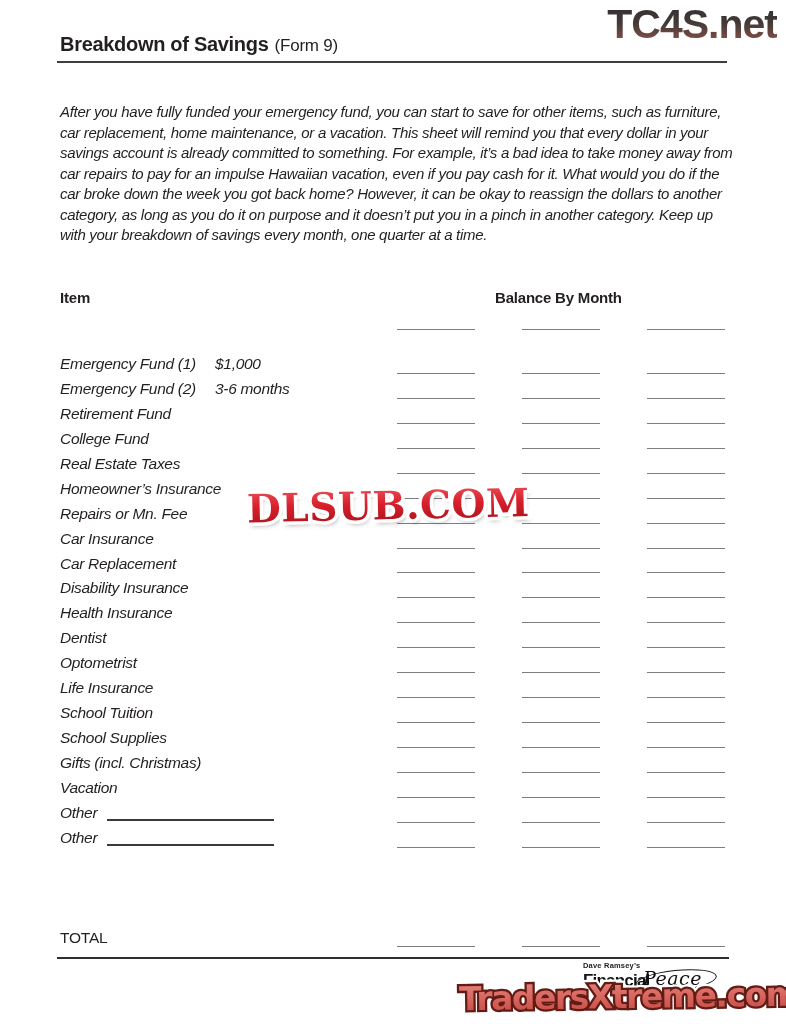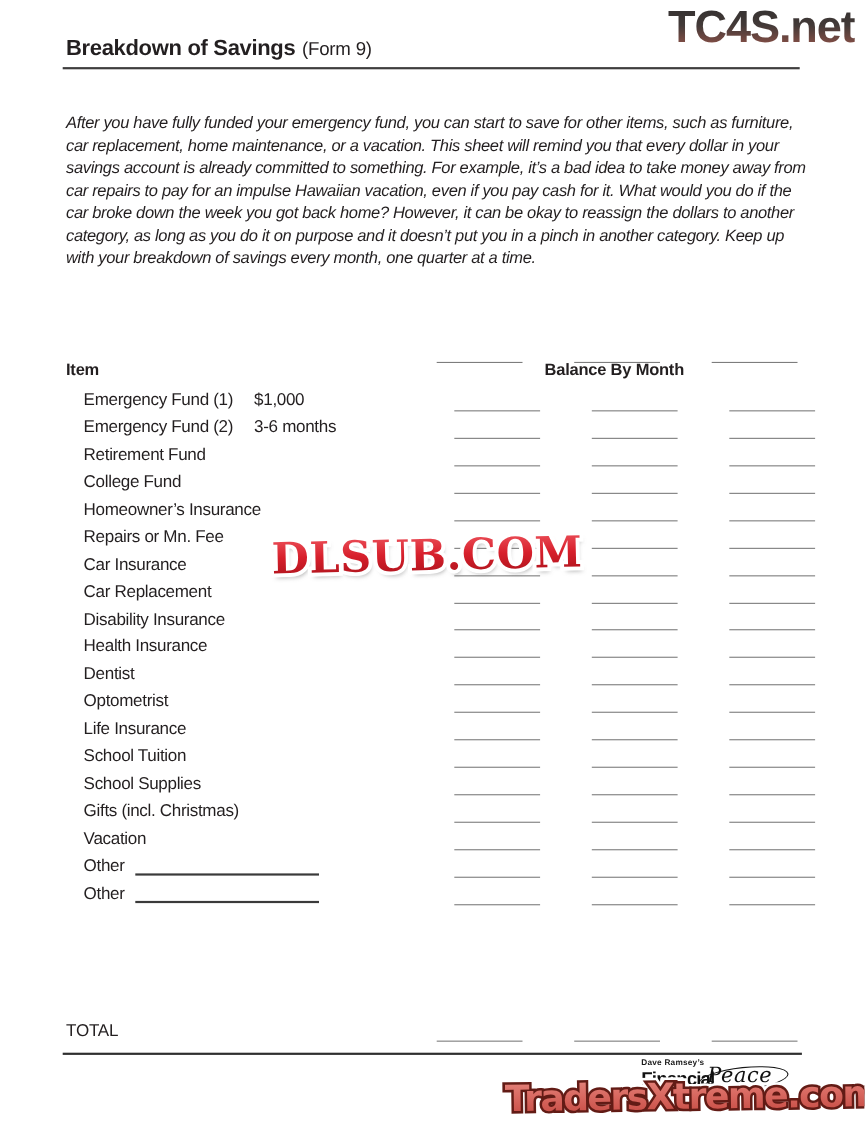--- a/index.html
+++ b/index.html
@@ -16,31 +16,31 @@
   .title-row{position:absolute;left:60px;top:33px;white-space:nowrap;}
   .title-main{font-size:20px;font-weight:bold;letter-spacing:-0.3px;}
   .title-form{font-size:17px;font-weight:normal;margin-left:6px;letter-spacing:-0.2px;}
   .title-rule{position:absolute;left:57px;top:61px;width:670px;height:2px;background:#3f3e3e;}
 
   
   .intro{position:absolute;left:60px;top:102px;width:676px;margin:0;
          font-size:15px;line-height:20.5px;letter-spacing:-0.3px;font-style:italic;}
 
   
-  .col-head{position:absolute;top:289px;font-size:15px;font-weight:bold;letter-spacing:-0.2px;margin-top:39px;}
+  .col-head{position:absolute;top:289px;font-size:15px;font-weight:bold;letter-spacing:-0.2px;}
   .col-head.item{left:60px;}
   .col-head.balance{left:495px;}
 
   
   .blank{position:absolute;height:1px;background:#7d7d7d;width:78px;}
   .hc1{left:397px}.hc2{left:522px}.hc3{left:647px}
   .month-blanks .blank{top:329px;}
 
   
-  .rows{position:absolute;left:16px;top:352px;width:678px;}
+  .rows{position:absolute;left:0;top:352px;width:678px;font-style:italic;}
   .row{position:relative;height:24.95px;line-height:24.95px;font-size:15.5px;letter-spacing:-0.3px;}
   .row .label{position:absolute;left:60px;white-space:nowrap;}
   .row .note{position:absolute;left:215px;white-space:nowrap;}
   .row .rblank{position:absolute;bottom:3px;height:1px;background:#7d7d7d;width:78px;}
   .rb1{left:397px}.rb2{left:522px}.rb3{left:647px}
   .row .other-line{position:absolute;left:107px;width:167px;bottom:5px;height:1.5px;background:#3a3a3a;}
 
   
   .total-row{position:absolute;left:0;top:925px;width:684px;height:25px;line-height:25px;
              font-size:15.5px;letter-spacing:-0.2px;}
@@ -129,20 +129,27 @@
     </div>
 
     <div class="row">
       <span class="label">College Fund</span>
 
       <span class="rblank rb1"></span>
       <span class="rblank rb2"></span>
       <span class="rblank rb3"></span>
     </div>
 
+    <div class="row">
+      <span class="label">Real Estate Taxes</span>
+
+      <span class="rblank rb1"></span>
+      <span class="rblank rb2"></span>
+      <span class="rblank rb3"></span>
+    </div>
 
     <div class="row">
       <span class="label">Homeowner’s Insurance</span>
 
       <span class="rblank rb1"></span>
       <span class="rblank rb2"></span>
       <span class="rblank rb3"></span>
     </div>
 
     <div class="row">

